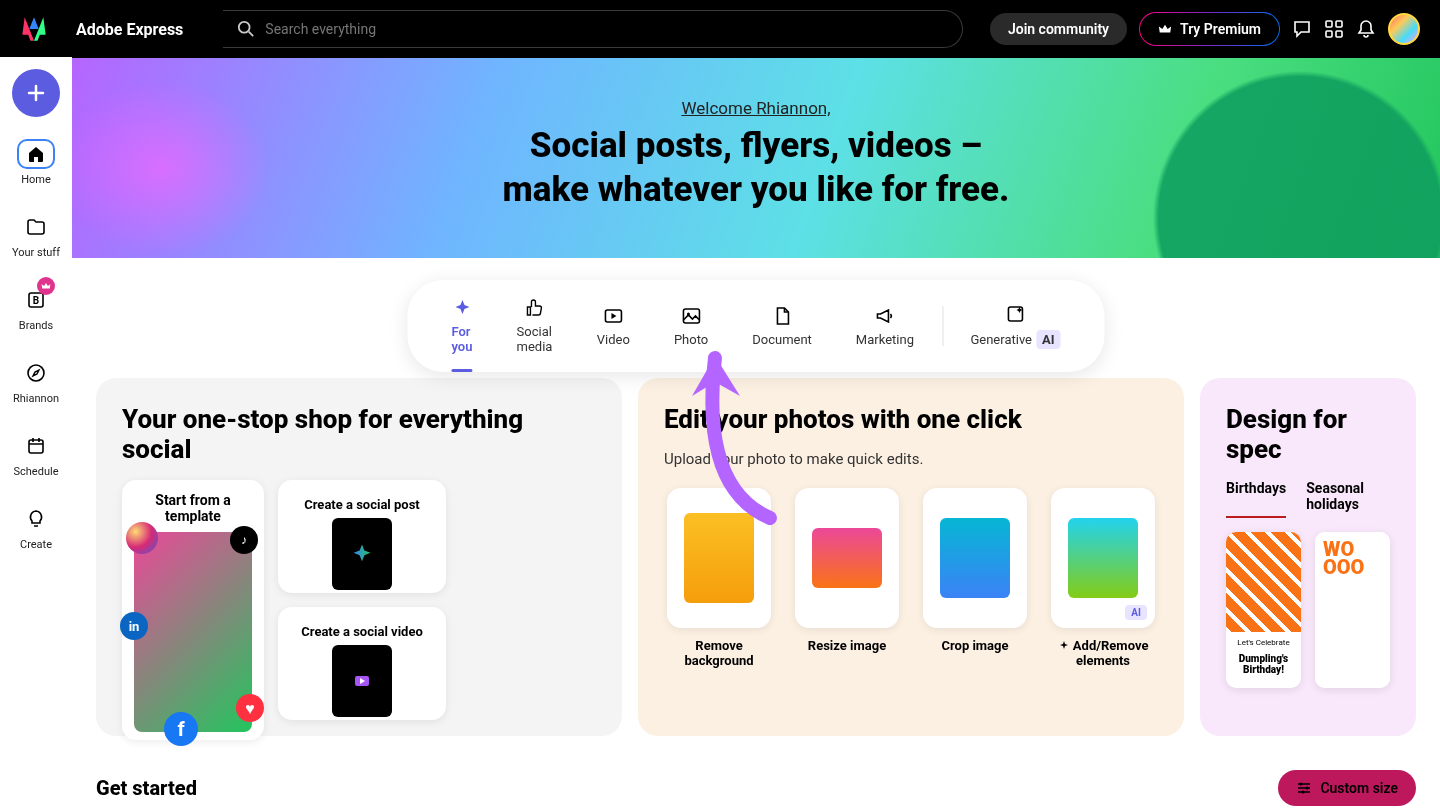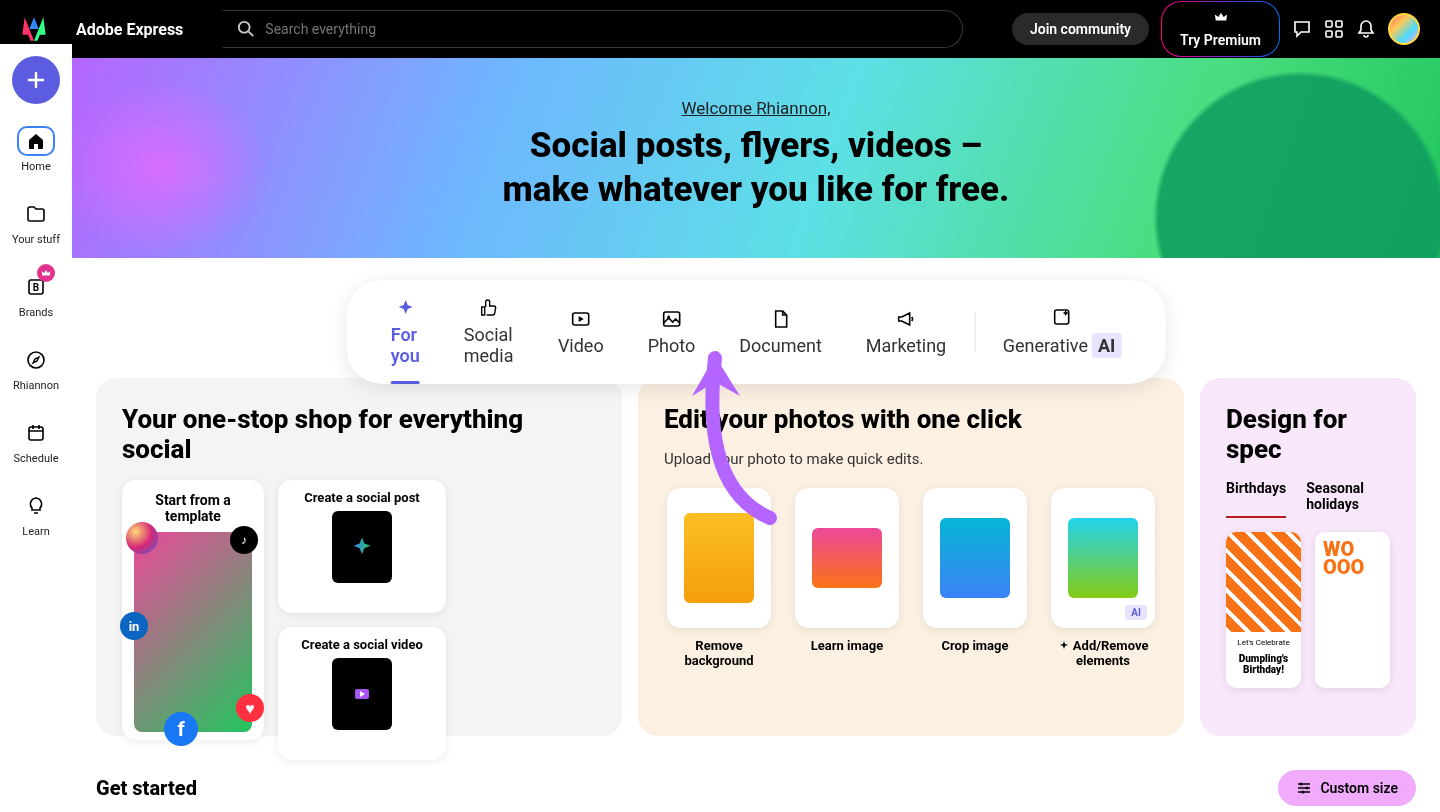--- a/index.html
+++ b/index.html
@@ -11,65 +11,65 @@
     .logo-icon { width: 28px; height: 28px; }
     .logo-text { color: #fff; font-weight: 700; font-size: 16px; }
     .search-container { display: flex; align-items: center; flex: 1; max-width: 740px; margin-left: 28px; }
     .dropdown-all { display: flex; align-items: center; gap: 8px; background: #1a1a1a; border: 1px solid #3a3a3a; border-radius: 20px 0 0 20px; padding: 8px 14px; height: 38px; width: 140px; justify-content: space-between; }
     .dropdown-all span { color: #ccc; font-size: 14px; }
     .search-box { flex: 1; display: flex; align-items: center; border: 1px solid #3a3a3a; border-left: none; border-radius: 0 20px 20px 0; height: 38px; padding: 0 14px; gap: 10px; }
     .search-box input { background: transparent; border: none; outline: none; color: #e5e5e5; font-size: 14px; flex: 1; }
     .nav-right { display: flex; align-items: center; gap: 12px; margin-left: auto; }
     .pill-btn { border-radius: 20px; padding: 8px 18px; font-size: 14px; font-weight: 600; border: none; cursor: pointer; }
     .join-btn { background: #2a2a2a; color: #fff; }
-    .premium-btn { background: #000; color: #fff; border: 1px solid transparent; background-image: linear-gradient(#000,#000), linear-gradient(90deg,#ff0080,#7928ca,#0070f3); background-origin: border-box; background-clip: padding-box, border-box; display: flex; align-items: center; gap: 8px; flex-direction: column; }
+    .premium-btn { background: #000; color: #fff; border: 1px solid transparent; background-image: linear-gradient(#000,#000), linear-gradient(90deg,#ff0080,#7928ca,#0070f3); background-origin: border-box; background-clip: padding-box, border-box; display: flex; align-items: center; gap: 8px; }
     .nav-icon { width: 20px; height: 20px; color: #fff; cursor: pointer; }
     .avatar { width: 32px; height: 32px; border-radius: 50%; background: linear-gradient(135deg, #ff6b6b, #feca57, #48dbfb, #ff9ff3); border: 2px solid #ffd93d; }
     
     
-    .sidebar { position: absolute; left: 0; top: 44px; width: 72px; height: calc(100% - 58px); background: #fff; display: flex; flex-direction: column; align-items: center; padding-top: 12px; gap: 18px; z-index: 10; }
+    .sidebar { position: absolute; left: 0; top: 57px; width: 72px; height: calc(100% - 58px); background: #fff; display: flex; flex-direction: column; align-items: center; padding-top: 12px; gap: 18px; z-index: 10; }
     .fab { width: 48px; height: 48px; border-radius: 50%; background: #5c5ce0; display: flex; align-items: center; justify-content: center; color: #fff; font-size: 24px; cursor: pointer; }
     .sidebar-item { display: flex; flex-direction: column; align-items: center; gap: 4px; cursor: pointer; padding: 4px; position: relative; }
     .sidebar-item.active .sb-icon-wrap { border: 2px solid #3b82f6; border-radius: 10px; }
     .sb-icon-wrap { width: 38px; height: 30px; display: flex; align-items: center; justify-content: center; }
     .sidebar-item span { font-size: 11px; color: #222; }
     .crown-badge { position: absolute; top: -4px; right: 4px; width: 18px; height: 18px; background: #e0338e; border-radius: 50%; display: flex; align-items: center; justify-content: center; }
     
     
     .main { margin-left: 72px; height: calc(100% - 58px); overflow-y: auto; position: relative; }
     .hero { height: 200px; background: linear-gradient(110deg, #b565ff 0%, #6fb5ff 30%, #5de0e6 55%, #4ade80 80%, #22c55e 100%); position: relative; overflow: hidden; display: flex; flex-direction: column; align-items: center; padding-top: 40px; }
     .hero::before { content: ''; position: absolute; left: -20px; top: 20px; width: 220px; height: 180px; background: radial-gradient(ellipse, rgba(255,100,255,0.6), transparent 70%); filter: blur(2px); }
     .hero::after { content: ''; position: absolute; right: -60px; top: -40px; width: 400px; height: 400px; background: radial-gradient(circle, #0d9c5e 0%, #0d9c5e 50%, transparent 52%); opacity: 0.85; border-radius: 50%; }
     .welcome { font-size: 17px; color: #222; margin-bottom: 6px; position: relative; z-index: 2; text-decoration: underline; }
     .headline { font-size: 35px; font-weight: 800; color: #000; text-align: center; line-height: 1.25; position: relative; z-index: 2; }
     
     
     .cat-bar { position: absolute; top: 222px; left: 50%; transform: translateX(-50%); background: #fff; border-radius: 36px; box-shadow: 0 4px 20px rgba(0,0,0,0.1); display: flex; padding: 12px 24px; gap: 4px; z-index: 5; align-items: center; }
     .cat-item { display: flex; flex-direction: column; align-items: center; gap: 6px; padding: 6px 20px; cursor: pointer; position: relative; }
     .cat-item.active { color: #5c5ce0; }
     .cat-item.active::after { content: ''; position: absolute; bottom: -12px; left: 20px; right: 20px; height: 3px; background: #5c5ce0; border-radius: 2px; }
-    .cat-item span { font-size: 18px; color: #333; }
+    .cat-item span { font-size: 13px; color: #333; }
     .cat-item.active span { color: #5c5ce0; font-weight: 600; }
     .cat-divider { width: 1px; height: 40px; background: #e0e0e0; margin: 0 4px; }
     .ai-badge { background: #e8e3ff; color: #5c5ce0; font-size: 10px; font-weight: 700; padding: 2px 6px; border-radius: 4px; margin-left: 4px; }
     
     
     .cards-row { display: flex; gap: 16px; padding: 120px 24px 24px 24px; }
     .card-lg { border-radius: 20px; padding: 26px; }
     .social-card { background: #f4f4f4; width: 546px; height: 358px; }
     .card-title { font-size: 26px; font-weight: 800; margin-bottom: 16px; }
     .social-grid { display: flex; gap: 14px; }
     .upload-box { width: 142px; height: 260px; border: 2px dashed #bbb; border-radius: 14px; display: flex; flex-direction: column; align-items: center; justify-content: center; gap: 12px; padding: 16px; background: #fff; }
     .upload-text { font-size: 12px; text-align: center; color: #333; }
     .upload-btn { background: #5c5ce0; color: #fff; border: none; border-radius: 20px; padding: 8px 20px; font-size: 13px; font-weight: 600; cursor: pointer; }
     .template-box { width: 142px; background: #fff; border-radius: 14px; padding: 12px; box-shadow: 0 2px 8px rgba(0,0,0,0.08); text-align: center; }
     .template-box .tb-title { font-size: 14px; font-weight: 700; margin-bottom: 8px; }
     .template-preview { height: 200px; background: linear-gradient(135deg, #ec4899, #22c55e); border-radius: 8px; position: relative; }
     .stack-col { display: flex; flex-direction: column; gap: 14px; }
-    .mini-card { width: 168px; height: 133px; background: #fff; border-radius: 14px; padding: 10px; box-shadow: 0 2px 8px rgba(0,0,0,0.08); }
+    .mini-card { width: 168px; height: 113px; background: #fff; border-radius: 14px; padding: 17px; box-shadow: 0 2px 8px rgba(0,0,0,0.08); }
     .mini-card-title { font-size: 13px; font-weight: 700; text-align: center; margin-bottom: 6px; }
     .mini-preview { height: 72px; background: #000; border-radius: 6px; margin: 0 auto; width: 60px; display: flex; align-items: center; justify-content: center; }
     
     .photo-card { background: #fcf0e3; width: 546px; height: 358px; }
     .photo-sub { font-size: 15px; color: #333; margin-bottom: 20px; }
     .photo-grid { display: flex; gap: 18px; }
     .photo-action { display: flex; flex-direction: column; align-items: center; gap: 10px; cursor: pointer; width: 110px; }
     .photo-thumb { width: 104px; height: 140px; background: #fff; border-radius: 14px; box-shadow: 0 2px 8px rgba(0,0,0,0.08); display: flex; align-items: center; justify-content: center; position: relative; overflow: hidden; }
     .photo-label { font-size: 13px; font-weight: 700; text-align: center; }
     .ai-tag { position: absolute; bottom: 8px; right: 8px; background: #e8e3ff; color: #5c5ce0; font-size: 10px; font-weight: 700; padding: 2px 6px; border-radius: 4px; }
@@ -77,21 +77,21 @@
     .occasion-card { background: #f9e8fb; flex: 1; min-width: 216px; height: 358px; }
     .tabs { display: flex; gap: 20px; margin-bottom: 14px; }
     .tab { font-size: 14px; font-weight: 700; padding-bottom: 6px; cursor: pointer; }
     .tab.active { border-bottom: 2px solid #b91c1c; }
     .occ-grid { display: flex; gap: 14px; }
     .occ-thumb { width: 112px; height: 156px; background: #fff; border-radius: 10px; box-shadow: 0 2px 8px rgba(0,0,0,0.1); overflow: hidden; position: relative; }
     
     
     .get-started { padding: 10px 24px 24px 24px; display: flex; align-items: center; justify-content: space-between; }
     .gs-title { font-size: 20px; font-weight: 800; }
-    .custom-size { display: flex; align-items: center; gap: 8px; background: #f0abfc; border: none; border-radius: 20px; padding: 10px 18px; font-size: 14px; font-weight: 600; cursor: pointer; }
+    .custom-size { display: flex; align-items: center; gap: 8px; background: #be185d; border: none; border-radius: 20px; padding: 10px 18px; font-size: 14px; font-weight: 600; cursor: pointer; }
     
     
     .annotation-arrow { position: absolute; top: 290px; left: 608px; z-index: 20; pointer-events: none; }
     
     svg { display: block; }
     .chev { width: 14px; height: 14px; }
   </style>
 </head>
 <body>
 
@@ -190,21 +190,21 @@
         </svg>
       </div>
     <span>Schedule</span>
   </div>
   <div class="sidebar-item">
     <div class="sb-icon-wrap">
         <svg width="20" height="20" viewBox="0 0 20 20">
           <path d="M10 2a6 6 0 00-4 10v2h8v-2a6 6 0 00-4-10zM8 17h4" stroke="#000" stroke-width="1.6" fill="none"></path>
         </svg>
       </div>
-    <span>Learn</span>
+    <span>Create</span>
   </div>
 </div>
 
 <div class="main">
   <div class="hero">
     <div class="welcome">Welcome Rhiannon,</div>
     <div class="headline">
       <div>Social posts, flyers, videos –</div>
       <div>make whatever you like for free.</div>
     </div>
@@ -324,21 +324,21 @@
         <div class="photo-action">
           <div class="photo-thumb">
               <div style="width:70px;height:90px;background:linear-gradient(#fbbf24,#f59e0b);border-radius:6px"></div>
             </div>
           <div class="photo-label">Remove background</div>
         </div>
         <div class="photo-action">
           <div class="photo-thumb">
               <div style="width:70px;height:60px;background:linear-gradient(#ec4899,#f97316);border-radius:6px"></div>
             </div>
-          <div class="photo-label">Learn image</div>
+          <div class="photo-label">Resize image</div>
         </div>
         <div class="photo-action">
           <div class="photo-thumb">
               <div style="width:70px;height:80px;background:linear-gradient(#06b6d4,#3b82f6);border-radius:6px"></div>
             </div>
           <div class="photo-label">Crop image</div>
         </div>
         <div class="photo-action">
           <div class="photo-thumb">
             <div style="width:70px;height:80px;background:linear-gradient(#22d3ee,#84cc16);border-radius:6px"></div>

